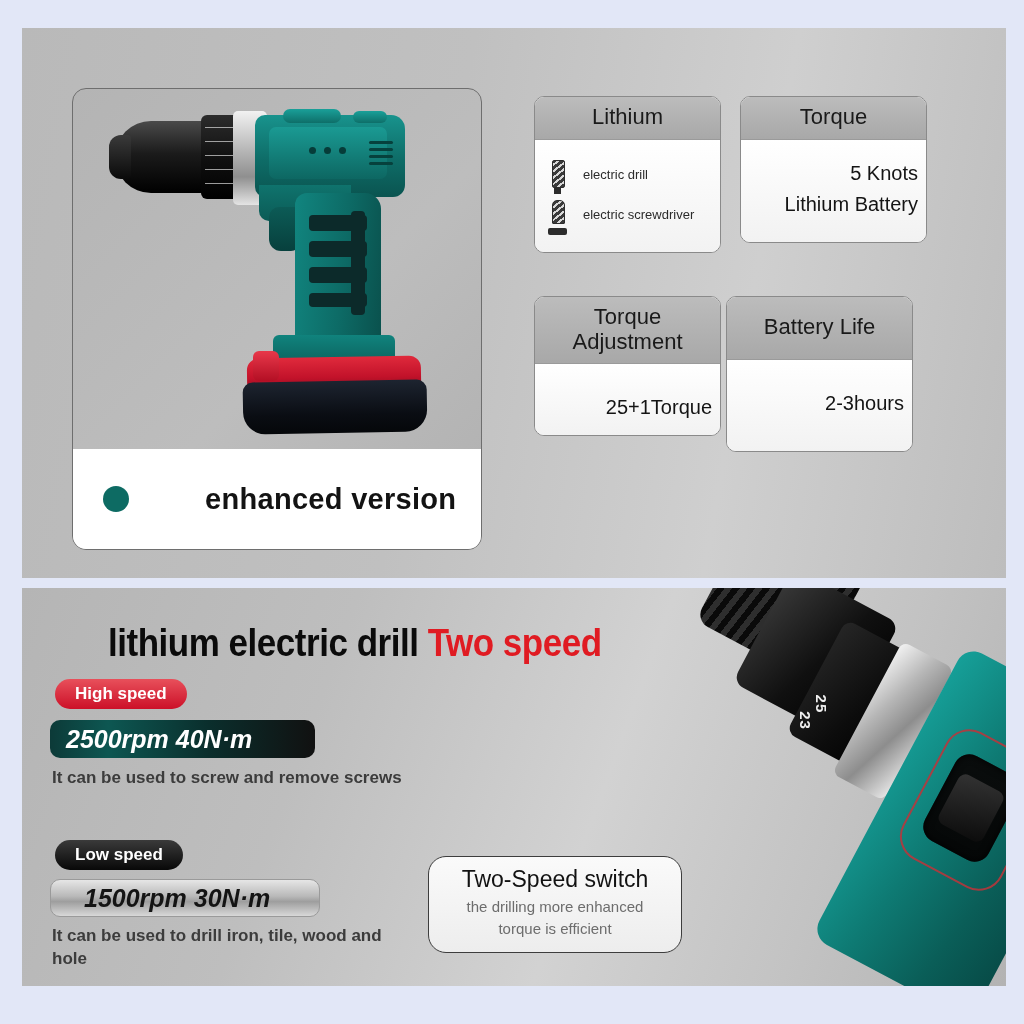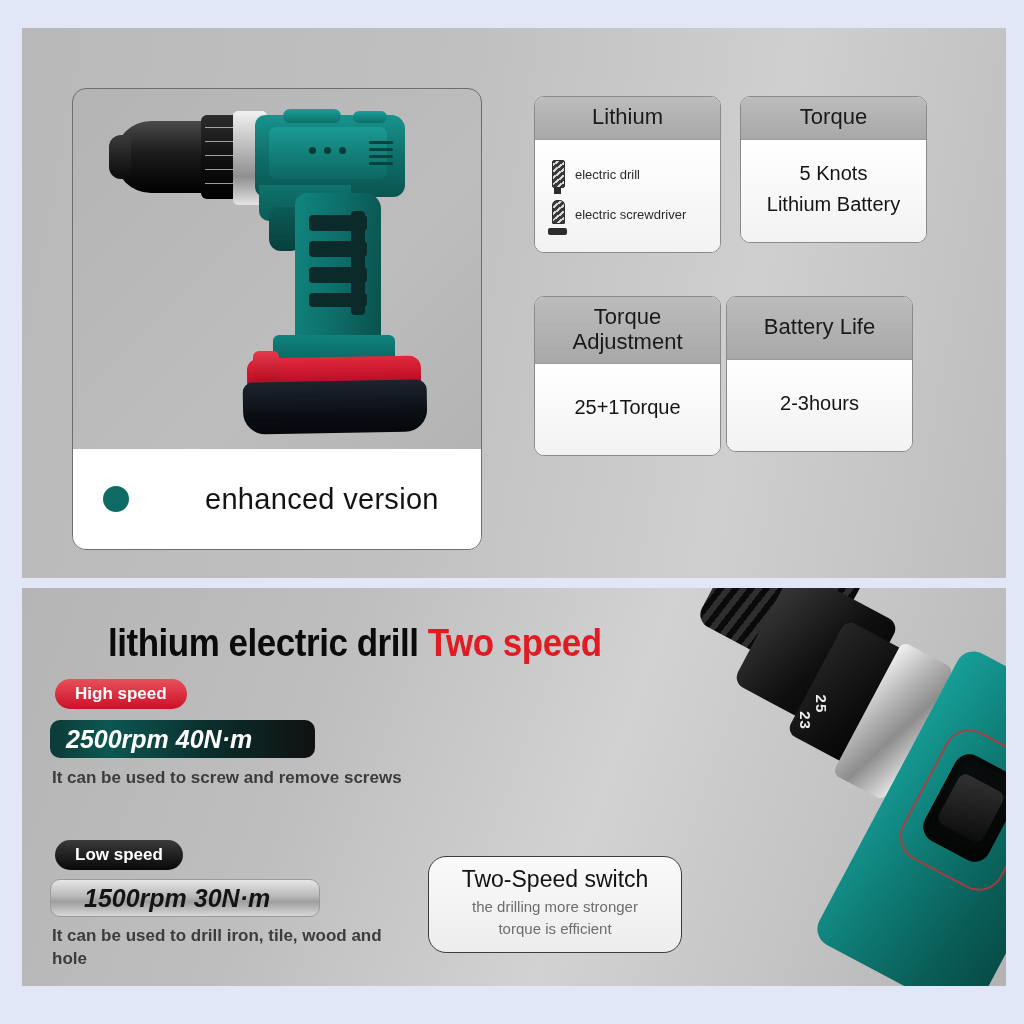--- a/index.html
+++ b/index.html
@@ -107,40 +107,40 @@
     border-radius:10px 10px 22px 22px;transform:rotate(-1deg);
   }
   .label-bar{
     position:absolute;left:0;bottom:0;width:100%;height:100px;
     background:#ffffff;display:flex;align-items:center;
   }
   .label-dot{
     width:26px;height:26px;border-radius:50%;background:#0d6b63;margin-left:30px;
   }
   .label-text{
-    margin-left:76px;font-size:29px;color:#131313;letter-spacing:.3px;
+    margin-left:76px;font-size:29px;color:#131313;letter-spacing:.3px;font-weight:bold;
   }
 
   
   .spec-grid{position:absolute;left:512px;top:68px;width:420px;}
   .spec-card{
     position:absolute;width:185px;border:1px solid #8a8a8a;border-radius:10px;
     background:#fdfdfd;overflow:hidden;
   }
   .spec-head{
     background:linear-gradient(180deg,#bcbcbc,#a8a8a8);
     color:#1a1a1a;text-align:center;font-size:22px;padding:8px 4px 9px;
     line-height:1.12;border-bottom:1px solid #9a9a9a;
   }
   .spec-body{
     background:linear-gradient(180deg,#ffffff,#f2f2f2);
     padding:12px 10px;
   }
-  .spec-body.center{text-align:center;font-size:20px;color:#141414;line-height:1.55;}
-  .fn-row{display:flex;align-items:center;margin:8px 0 10px 4px;}
+  .spec-body.center{text-align:right;font-size:20px;color:#141414;line-height:1.55;}
+  .fn-row{display:flex;align-items:center;margin:8px 0 10px 4px;gap:8px;}
   .fn-label{font-size:13px;color:#2b2b2b;margin-left:10px;}
   .bit{width:16px;height:30px;position:relative;}
   .bit .shaft{
     position:absolute;left:3px;top:0;width:11px;height:26px;
     background:repeating-linear-gradient(-38deg,#3a3a3a 0 3px,#d8d8d8 3px 5px);
     border:1.5px solid #2c2c2c;border-radius:2px;
   }
   .bit .tip{
     position:absolute;left:5px;bottom:-4px;width:7px;height:7px;background:#2c2c2c;
   }
@@ -328,21 +328,21 @@
           <div>5 Knots</div>
           <div>Lithium Battery</div>
         </div>
       </div>
 
       <div class="spec-card" style="left:0;top:200px;">
         <div class="spec-head">
           <span>Torque</span><br>
           <span>Adjustment</span>
         </div>
-        <div class="spec-body center" style="padding:28px 8px 32px;">
+        <div class="spec-body center" style="padding:28px 8px 12px;">
           <div>25+1Torque</div>
         </div>
       </div>
 
       <div class="spec-card" style="left:192px;top:200px;">
         <div class="spec-head" style="padding:18px 4px 19px;">Battery Life</div>
         <div class="spec-body center" style="padding:28px 8px 32px;">
           <div>2-3hours</div>
         </div>
       </div>
@@ -374,17 +374,17 @@
   <div class="pill-red">High speed</div>
   <div class="spec-pill-dark">2500rpm  40N·m</div>
   <div class="desc high">It can be used to screw and remove screws</div>
 
   <div class="pill-black">Low speed</div>
   <div class="spec-pill-silver">1500rpm  30N·m</div>
   <div class="desc low">It can be used to drill iron, tile, wood and hole</div>
 
   <div class="callout">
     <div class="callout-title">Two-Speed switch</div>
-    <div class="callout-sub">the drilling more stronger</div>
+    <div class="callout-sub">the drilling more enhanced</div>
     <div class="callout-sub">torque is efficient</div>
   </div>
 
 </div>
 
 </body></html>

